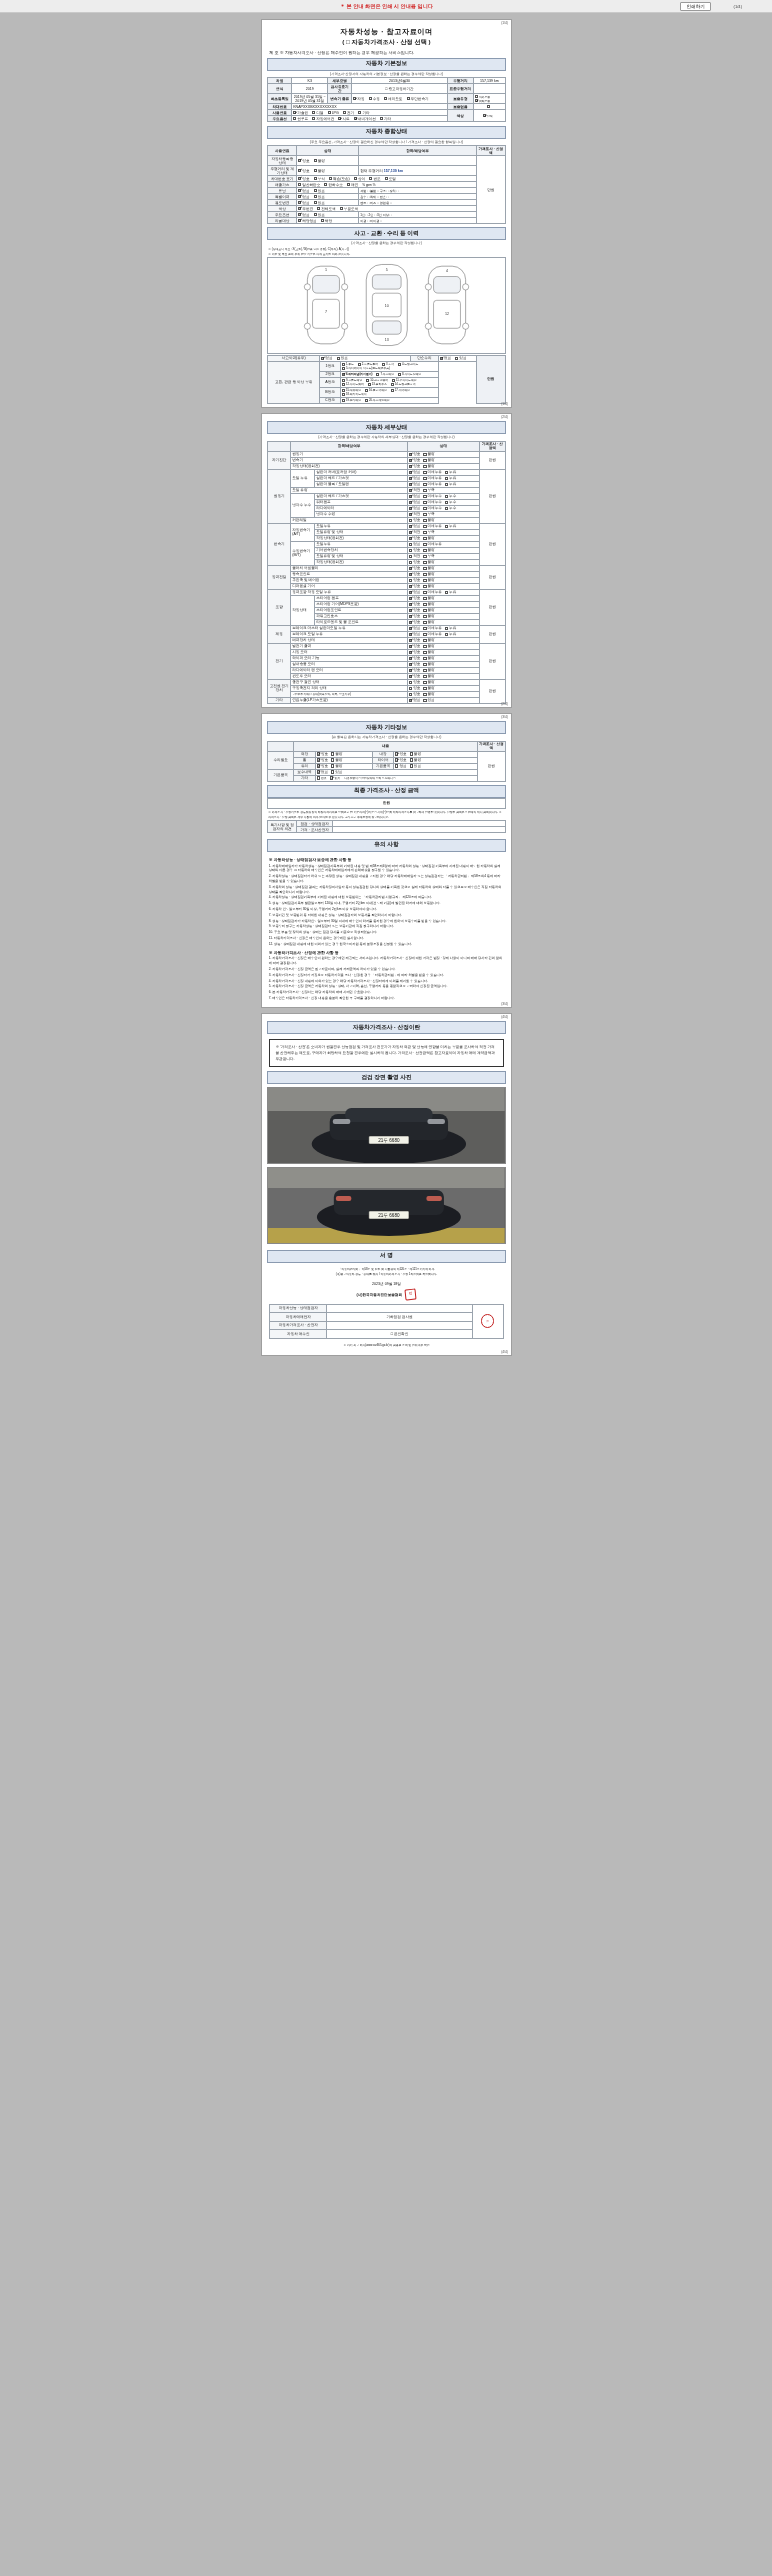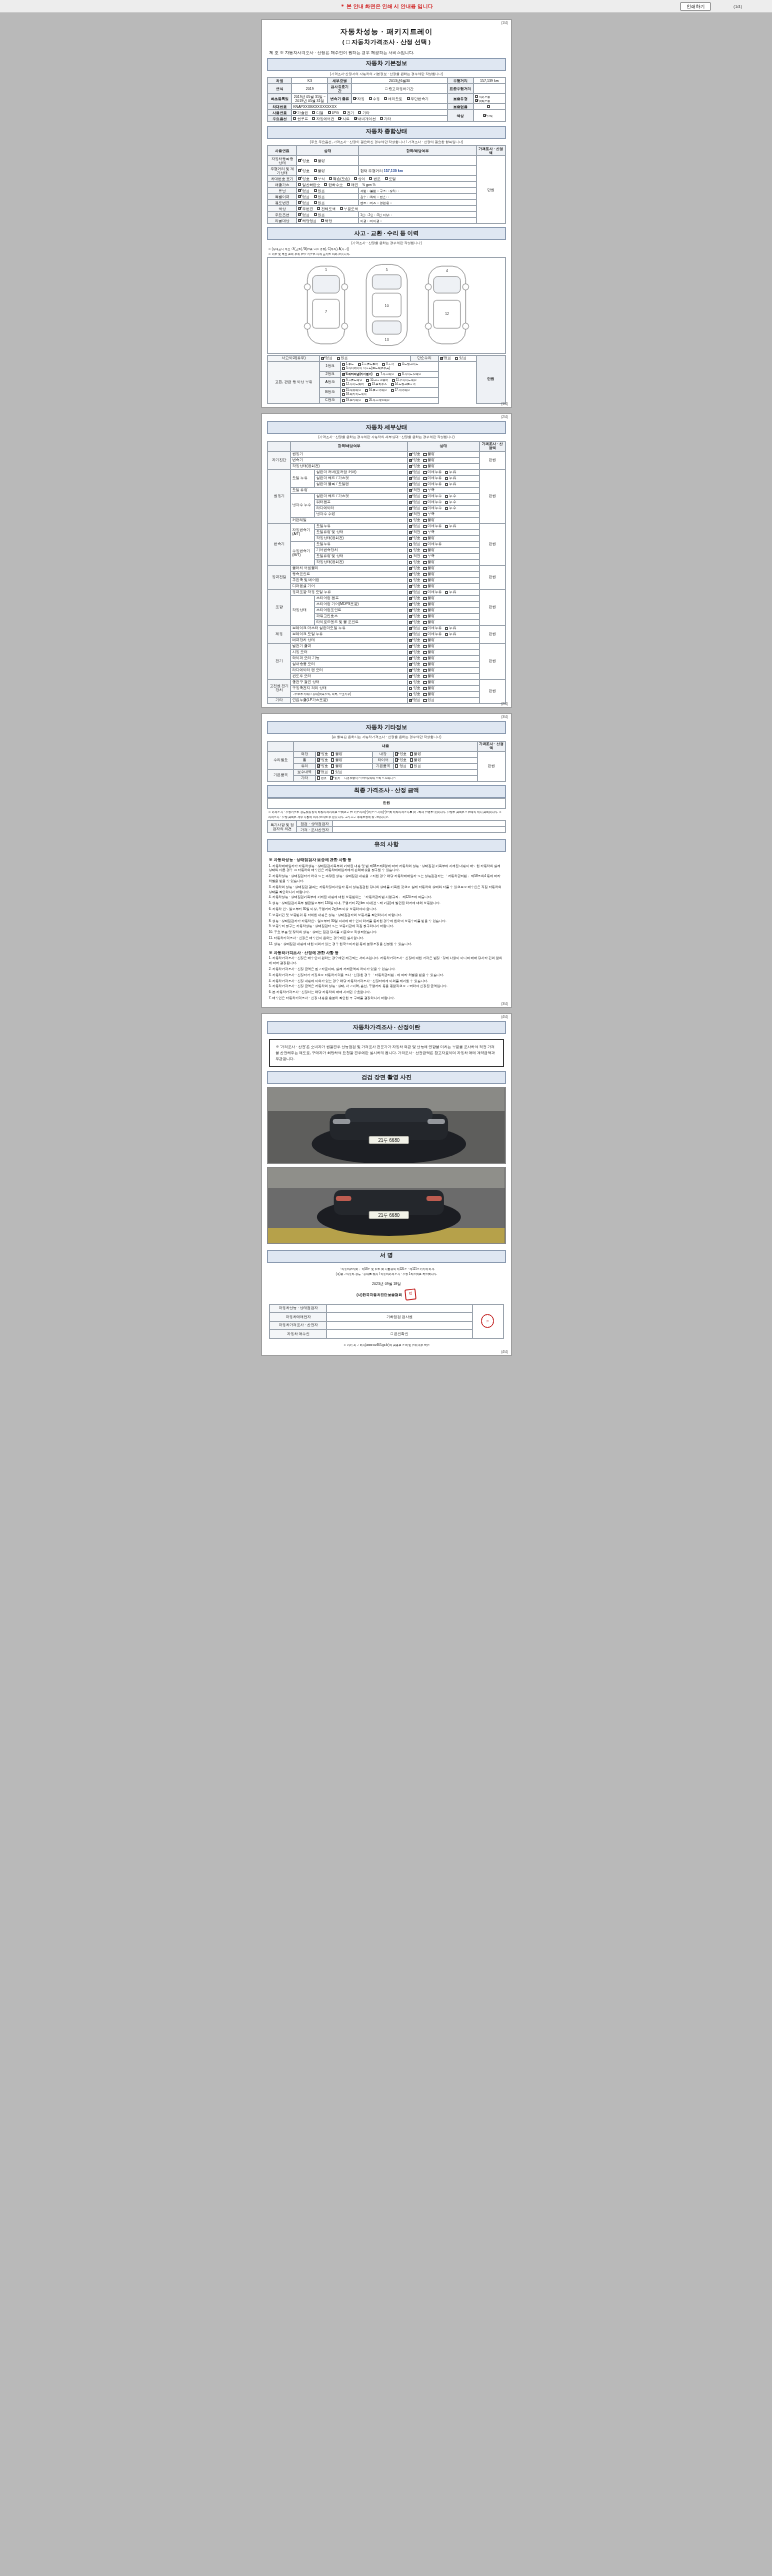--- a/index.html
+++ b/index.html
@@ -82,21 +82,21 @@
 
 <div class="topbar">
   <span class="t">＊ 본 안내 화면은 인쇄 시 안내용 입니다</span>
   <button class="btn">인쇄하기</button>
   <span class="pg">(1/4)</span>
 </div>
 
 <div class="page">
   <div class="pgno top">(1/4)</div>
 
-  <div class="doc-title">자동차성능 · 패키지트레이</div>
+  <div class="doc-title">자동차성능 · 참고자료이며</div>
   <div class="doc-title2">( □ 자동차가격조사 · 산정 선택 )</div>
   <div class="doc-sub">제          호          ※ 자동차사격조사 · 산정은 매수인이 원하는 경우 제공하는 서비스입니다.</div>
 
   <div class="bar">자동차 기본정보</div>
   <div class="barnote">(가격조사·산정자의 자동차의 기본정보 · 산정을 원하는 경우에만 작성합니다)</div>
 
   <table>
     <tbody>
         <tr>
       <td class="hd" style="width:24px">차명</td>

